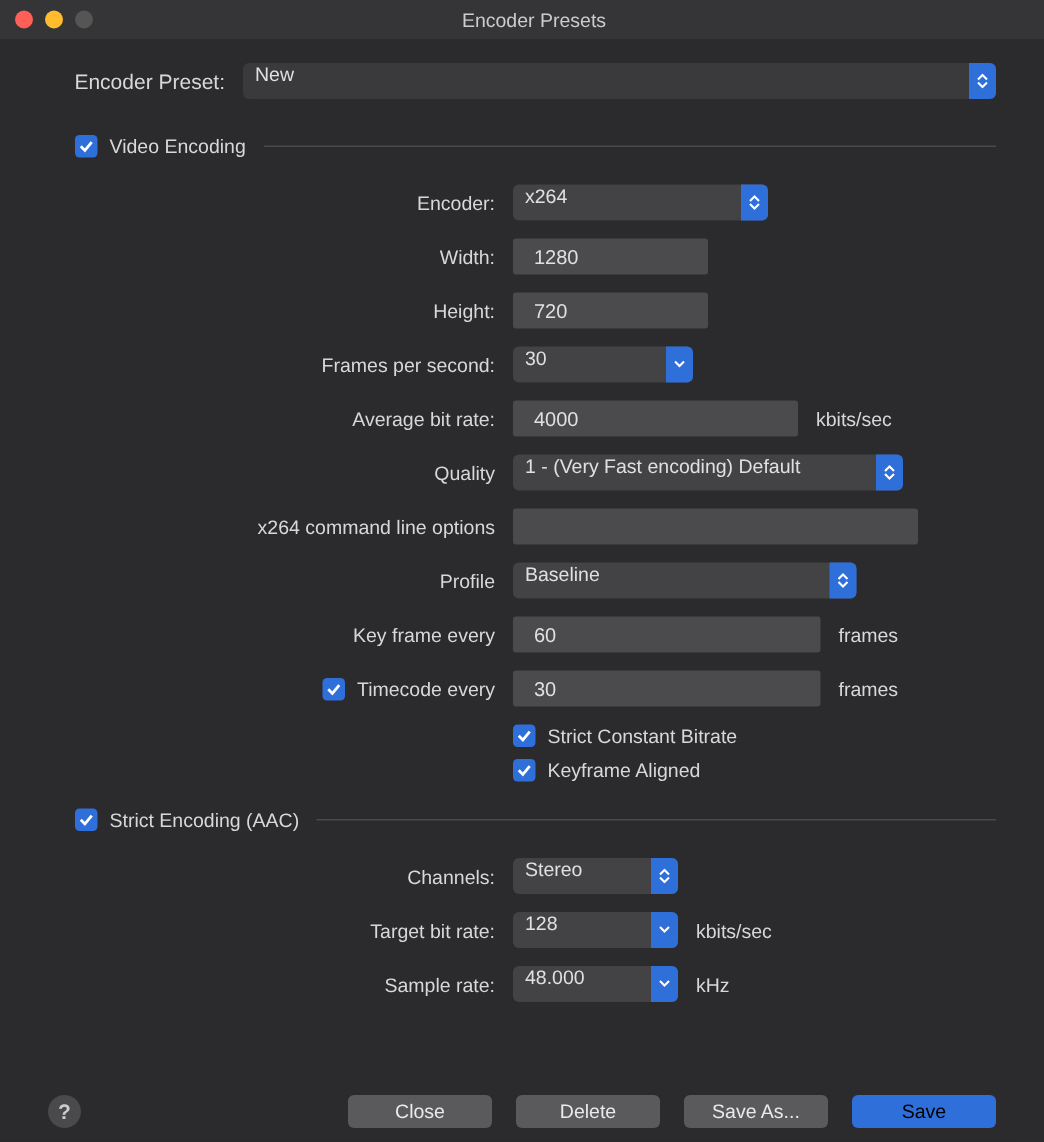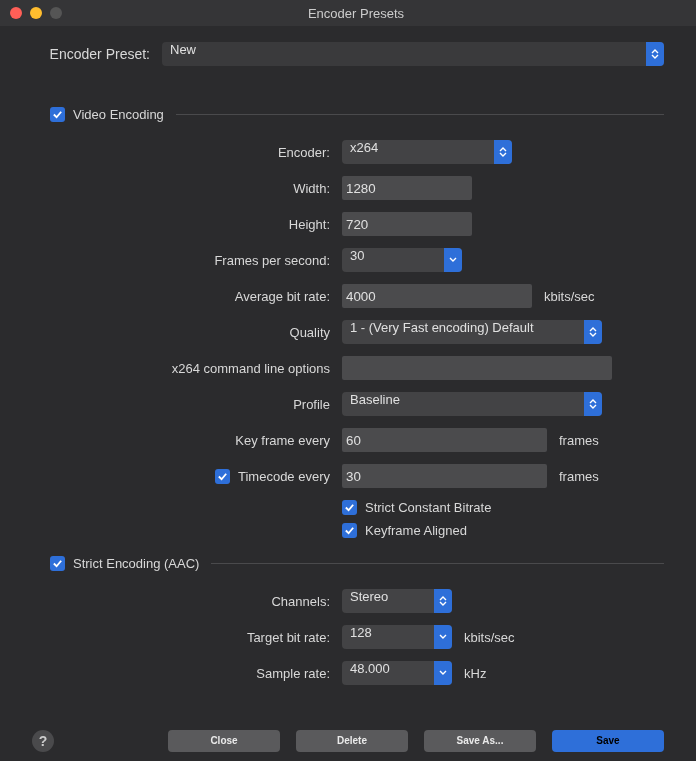--- a/index.html
+++ b/index.html
@@ -34,21 +34,21 @@
     margin-bottom: 12px;
   }
   .row .label {
     flex: 0 0 310px;
     text-align: right;
     padding-right: 12px;
     color: #d8d8d8;
   }
   .row .field { flex: 1; display: flex; align-items: center; }
   .preset-row .label { flex: 0 0 130px; font-size: 14px; }
-  .preset-row { margin-bottom: 41px; }
+  .preset-row { margin-bottom: 24px; }
   .select, .combo {
     background: #434345;
     border: none; border-radius: 4px;
     color: #e0e0e0;
     height: 24px;
     padding: 0 8px;
     display: flex; align-items: flex-start;
     position: relative;
   }
   .select .cap, .combo .cap {
@@ -59,21 +59,21 @@
     border-bottom-right-radius: 4px;
     display: flex; flex-direction: column; justify-content: center; align-items: center;
   }
   .cap svg { display:block; }
   .preset-select { flex: 1; background: #3a3a3c; }
   .input {
     background: #4b4b4d;
     border: none;
     color: #e0e0e0;
     height: 24px;
-    padding: 0 4px;
+    padding: 0 14px;
     border-radius: 2px;
   }
   .section-header {
     display: flex; align-items: center;
     margin: 6px 0 18px 18px;
   }
   .section-header .hr {
     flex: 1; height: 1px; background: #4a4a4c; margin-left: 12px;
   }
   .check {
@@ -94,27 +94,26 @@
     gap: 16px;
   }
   .help {
     width: 22px; height: 22px; border-radius: 50%;
     background: #4a4a4c; color: #ccc;
     display:flex; align-items:center; justify-content:center;
     font-size: 14px; font-weight: bold;
     margin-right: auto;
   }
   .btn {
-    width: 112px; height: 22px;
+    width: 96px; height: 22px;
     background: #5a5a5c;
     color: #eaeaea;
     border-radius: 4px;
     display:flex; align-items:center; justify-content:center;
-    font-size: 10px;
-    font-weight: bold;
+    font-size: 13px;
   }
   .btn.primary { background: #2e6fd9; color: #000000; }
   .label-with-check { display:flex; align-items:center; justify-content:flex-end; }
 </style>
 </head>
 <body>
 
 <div class="titlebar">
   <div class="traffic">
     <div class="dot red"></div>
@@ -215,21 +214,21 @@
   <div class="row">
     <div class="label">x264 command line options</div>
     <div class="field">
         <input class="input" style="width: 270px;" value="">
       </div>
   </div>
 
   <div class="row">
     <div class="label">Profile</div>
     <div class="field">
-      <div class="select" style="width:260px">
+      <div class="select" style="width:229px">
         <span>Baseline</span>
         <span class="cap">
             <svg width="8" height="10" viewBox="0 0 8 10">
               <path d="M1 4 L4 1 L7 4 M1 6 L4 9 L7 6" stroke="#fff" stroke-width="1.4" fill="none"></path>
             </svg>
           </span>
       </div>
     </div>
   </div>
 

